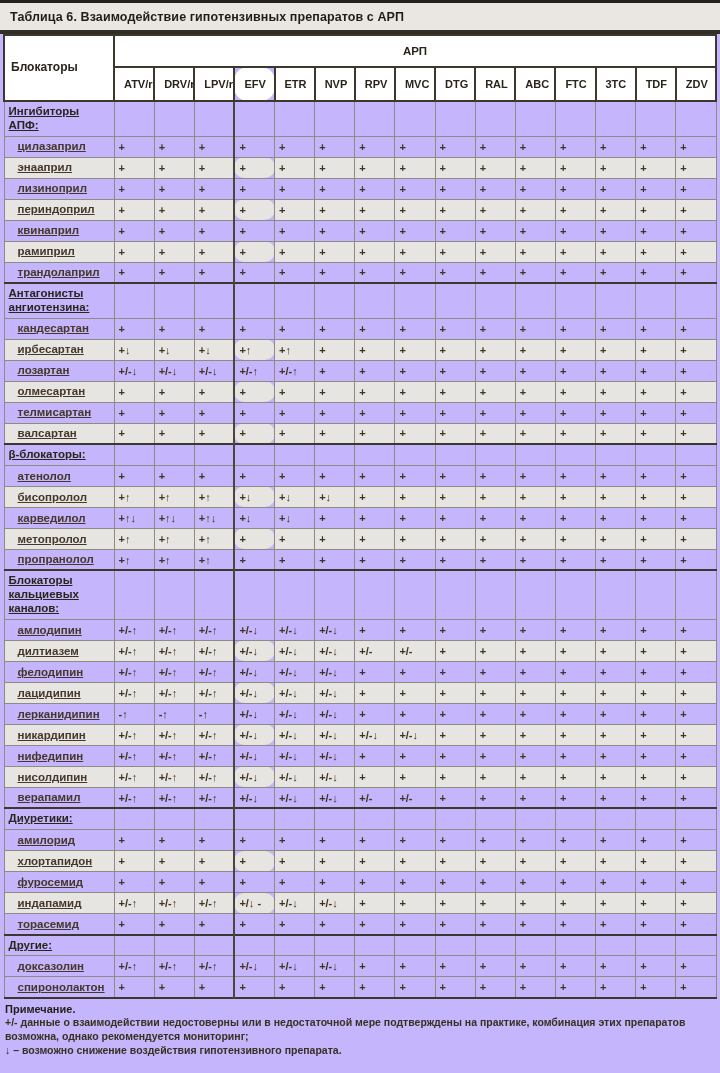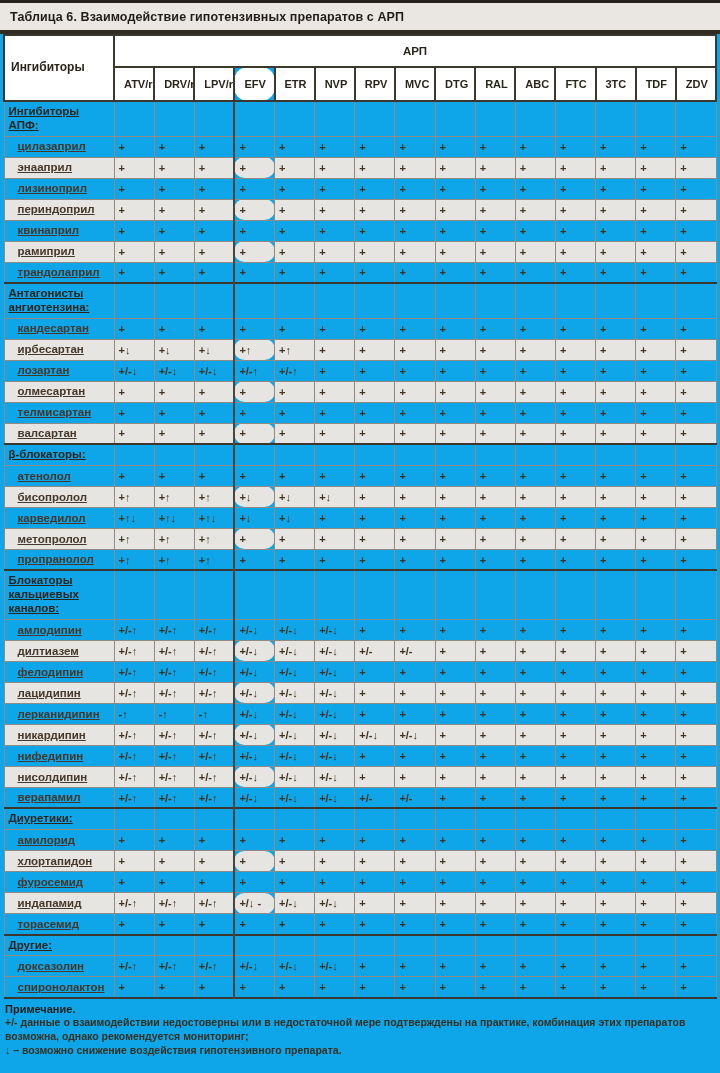--- a/index.html
+++ b/index.html
@@ -1,17 +1,17 @@
 <!DOCTYPE html>
 <html><head>
 <meta charset="utf-8">
 <style>
   html,body{margin:0;padding:0;background:#ffffff;}
   .page{
-    width:720px;height:1073px;margin:0 auto;background:#0ea5e9;
+    width:720px;height:1073px;margin:0 auto;background:#c4b5fd;
     font-family:"Liberation Sans","DejaVu Sans",sans-serif;
     font-weight:bold;color:#453729;box-sizing:border-box;position:relative;
     overflow:hidden;
   }
   .topbar{height:3px;background:#26221b;}
   .titlebar{
     background:#eae7e2;color:#211d16;font-size:12.5px;
     padding:7px 10px 6px 10px;letter-spacing:0.1px;
     border-bottom:4px solid #312c24;
   }
@@ -54,21 +54,21 @@
 
 <div class="page">
   <div class="topbar"></div>
   <div class="titlebar">Таблица 6. Взаимодействие гипотензивных препаратов с АРП</div>
   <table class="itable">
     <colgroup>
       <col class="c-first">
     </colgroup>
     <thead>
       <tr>
-        <th class="drugcol" rowspan="2">Ингибиторы</th>
+        <th class="drugcol" rowspan="2">Блокаторы</th>
         <th class="group" colspan="15">АРП</th>
       </tr>
       <tr class="subhead" id="subhead-row">
           <th>ATV/r</th>
           <th>DRV/r</th>
           <th>LPV/r</th>
           <th class="sep">EFV</th>
           <th>ETR</th>
           <th>NVP</th>
           <th>RPV</th>

